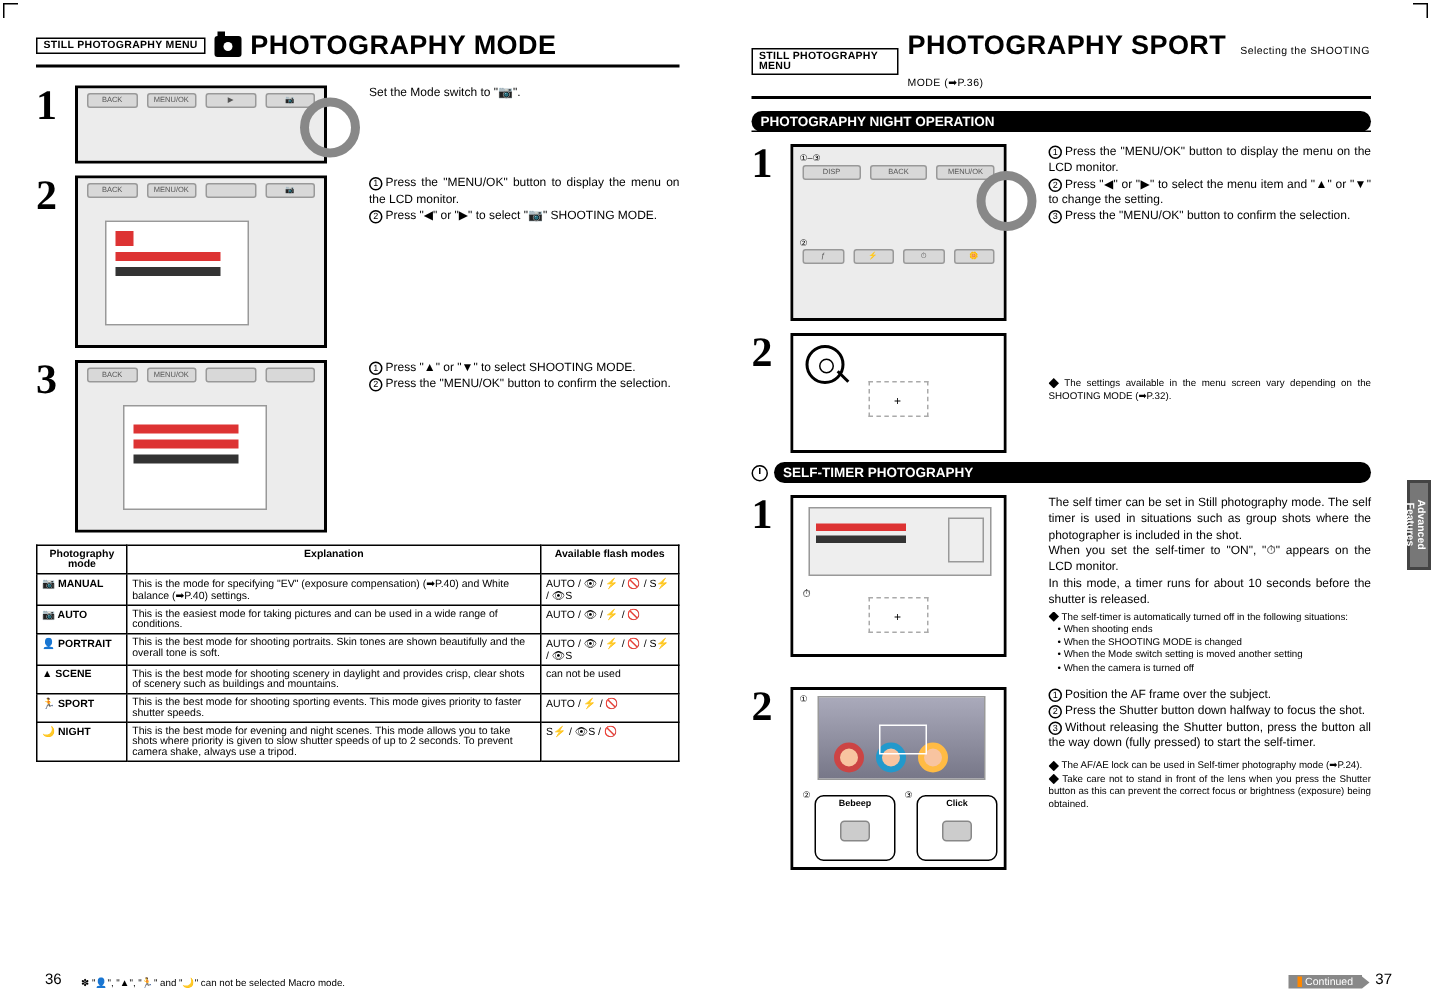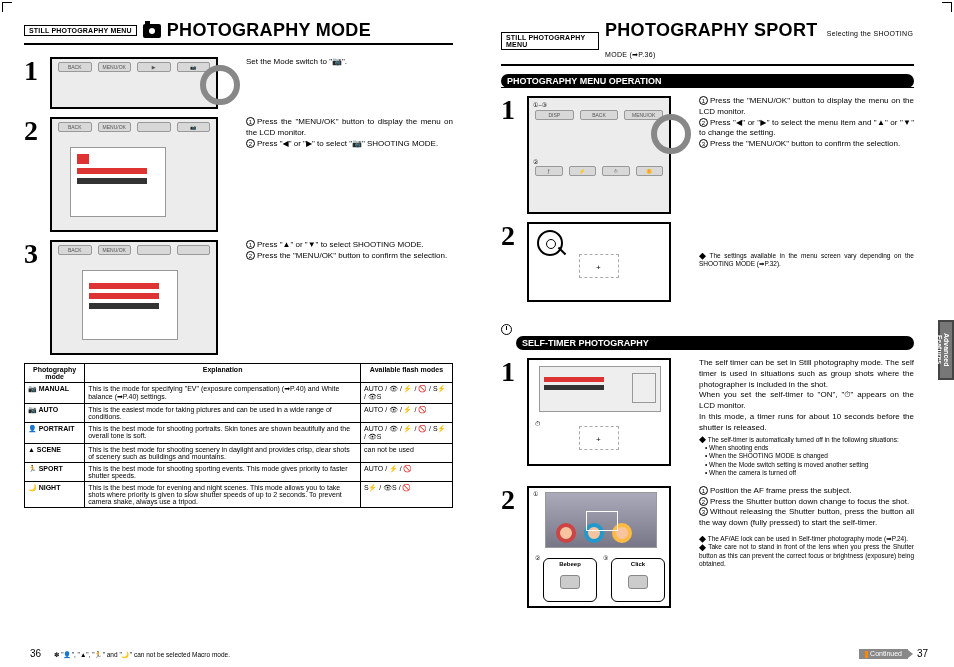--- a/index.html
+++ b/index.html
@@ -87,21 +87,21 @@
     border-radius: 9px;
     display: inline-block;
     margin-top: 4px;
   }
   .section-rule { border-top: 1.5px solid #000; margin-top: -1px;}
   .sub-hdr-row { display: flex; align-items: center; gap: 4px; margin-top: 6px;}
   .clock-icon { width:11px; height:11px; border:1px solid #000; border-radius:50%; position:relative;}
   .clock-icon::after { content:""; position:absolute; width:1px; height:4px; background:#000; left:4px; top:1px;}
   .sub-hdr {
     background: #000; color: #fff; font-weight: bold; font-size: 9px;
-    padding: 2px 6px; border-radius: 9px 9px 9px 9px; flex:1;margin-top:28px;
+    padding: 2px 6px; border-radius: 9px 9px 9px 9px; flex:1;
   }
 
   
   table.modes { border-collapse: collapse; width: 100%; margin-top: 8px; font-size: 7px; }
   table.modes th, table.modes td { border: 1px solid #000; padding: 2px 3px; vertical-align: top; }
   table.modes th { background:#fff; font-weight:bold; text-align:center; }
   table.modes td.mode-col { white-space: nowrap; font-weight:bold;}
   table.modes td.flash-col { white-space: normal; width: 92px;}
 
   .pg-num { position: absolute; bottom: 8px; font-size: 10px; }
@@ -258,21 +258,21 @@
   <span class="crop-tr"></span>
 
   <div class="title-row">
     <span class="breadcrumb">STILL PHOTOGRAPHY MENU</span>
     <span class="page-title">
       <span>PHOTOGRAPHY SPORT</span>
       <span class="page-title-sub">Selecting the SHOOTING MODE (➡P.36)</span>
     </span>
   </div>
 
-  <div class="section-hdr">PHOTOGRAPHY MENU OPERATION</div>
+  <div class="section-hdr">PHOTOGRAPHY NIGHT OPERATION</div>
   <div class="section-rule"></div>
 
   <div class="step-row">
     <div class="step-num">1</div>
     <div class="step-figure tall">
       <div class="fig-inner">
         <div style="position:absolute; top:3px; left:4px; font-size:6px;">①–③</div>
         <div class="fig-btn-row" style="top:12px;">
             <div class="fig-btn">DISP</div>
             <div class="fig-btn">BACK</div>
@@ -369,22 +369,22 @@
           <div style="position:absolute; left:16px; top:16px; width:20px; height:14px; background:#ccc; border:1px solid #888; border-radius:3px;"></div>
         </div>
         <div style="position:absolute; left:74px; top:66px; font-size:6px;">③</div>
         <div style="position:absolute; left:82px; top:70px; width:54px; height:44px; border:1px solid #000; border-radius:6px;">
           <div style="font-size:6px; font-weight:bold; text-align:center; margin-top:2px;">Click</div>
           <div style="position:absolute; left:16px; top:16px; width:20px; height:14px; background:#ccc; border:1px solid #888; border-radius:3px;"></div>
         </div>
       </div>
     </div>
     <div class="step-text">
-      <span class="circ">1</span><span>Position the AF frame press the subject.</span><br>
-      <span class="circ">2</span><span>Press the Shutter button down change to focus the shot.</span><br>
+      <span class="circ">1</span><span>Position the AF frame over the subject.</span><br>
+      <span class="circ">2</span><span>Press the Shutter button down halfway to focus the shot.</span><br>
       <span class="circ">3</span><span>Without releasing the Shutter button, press the button all the way down (fully pressed) to start the self-timer.</span>
       <div class="fine-note" style="margin-top:6px;">
         <span class="bullet-icon"></span> <span>The AF/AE lock can be used in Self-timer photography mode (➡P.24).</span><br>
         <span class="bullet-icon"></span> <span>Take care not to stand in front of the lens when you press the Shutter button as this can prevent the correct focus or brightness (exposure) being obtained.</span>
       </div>
     </div>
   </div>
 
   <div class="side-tab">Advanced Features</div>
   <div class="continued">Continued</div>

